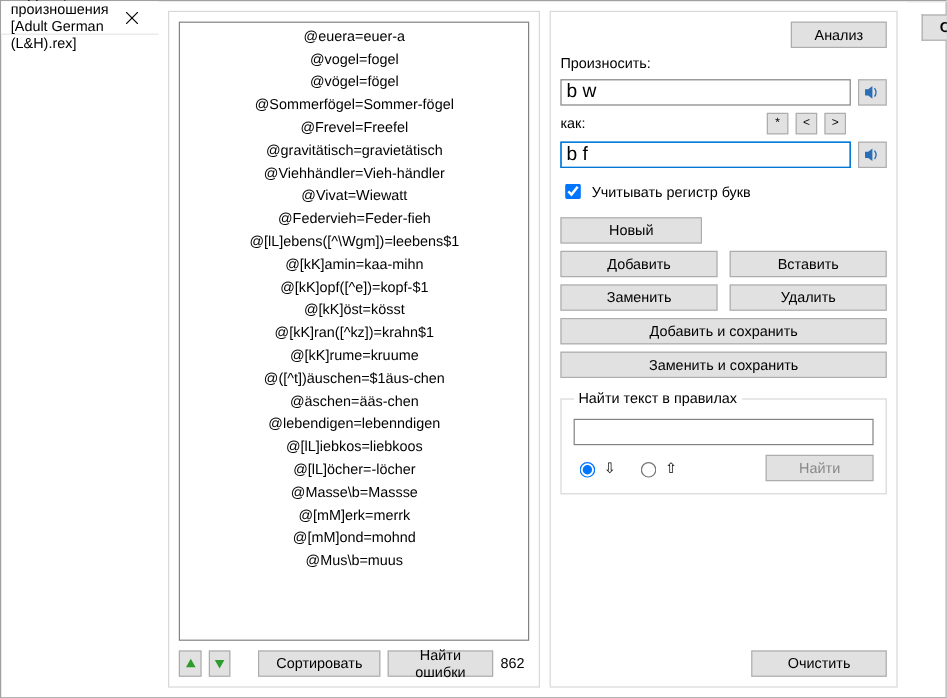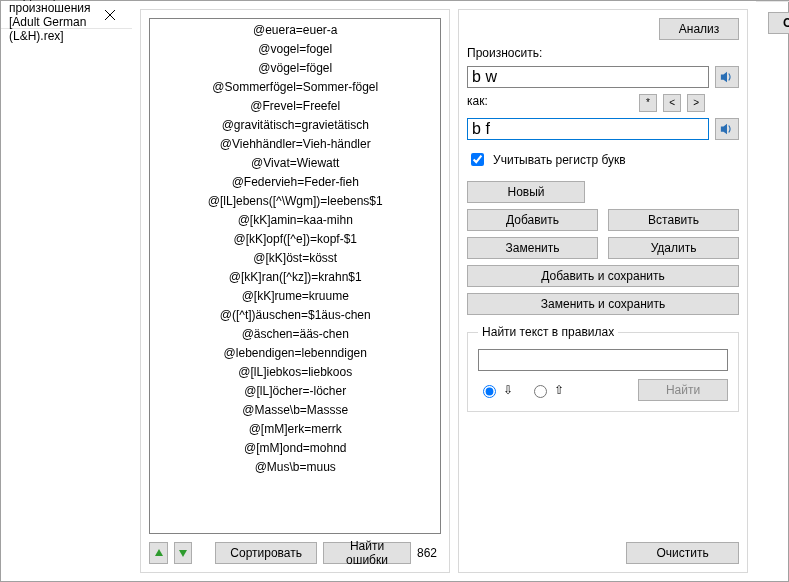--- a/index.html
+++ b/index.html
@@ -12,21 +12,21 @@
   .pane { border: 1px solid #d8d8d8; padding: 8px; display: flex; flex-direction: column; }
   .left-pane { flex: 1; text-align: center; }
   .right-pane { width: 290px; gap: 6px; }
   .listbox { flex: 1; border: 1px solid #828282; background: #fff; overflow: auto; padding: 2px 4px; line-height: 19px; font-size: 13px; }
   .listitem { white-space: nowrap; cursor: default; }
   .left-bottom { display: flex; align-items: center; gap: 6px; margin-top: 8px; }
   .arrow-btn { width: 24px; height: 22px; border: 1px solid #adadad; background: #e1e1e1; display: inline-flex; align-items: center; justify-content: center; cursor: pointer; }
   .btn { height: 22px; border: 1px solid #adadad; background: #e1e1e1; padding: 0 14px; display: inline-flex; align-items: center; justify-content: center; cursor: pointer; }
   .btn.disabled { color: #888; background: #e1e1e1; cursor: default; }
   .count { margin-left: auto; margin-right: 4px; }
-  .row { display: flex; align-items: flex-start; gap: 6px; }
+  .row { display: flex; align-items: center; gap: 6px; }
   .label { font-size: 12px; }
   .textin { flex: 1; height: 22px; border: 1px solid #828282; padding: 2px 4px; font-size: 16px; }
   .textin.focused { border: 1px solid #0078d7; outline: 1px solid #0078d7; outline-offset: -1px; }
   .speak { width: 24px; height: 22px; border: 1px solid #adadad; background: #e1e1e1; display: inline-flex; align-items: center; justify-content: center; cursor: pointer; }
   .nav-small { width: 18px; height: 18px; border: 1px solid #adadad; background: #e1e1e1; display: inline-flex; align-items: center; justify-content: center; cursor: pointer; font-size: 10px; line-height: 1; }
   .chk { display: flex; align-items: center; gap: 6px; }
   .btn-row { display: flex; gap: 10px; }
   .btn-row .btn { flex: 1; justify-content: center; }
   .btn-full { width: 100%; justify-content: center; }
   fieldset.group { border: 1px solid #d8d8d8; padding: 10px; margin: 4px 0 0 0; }

